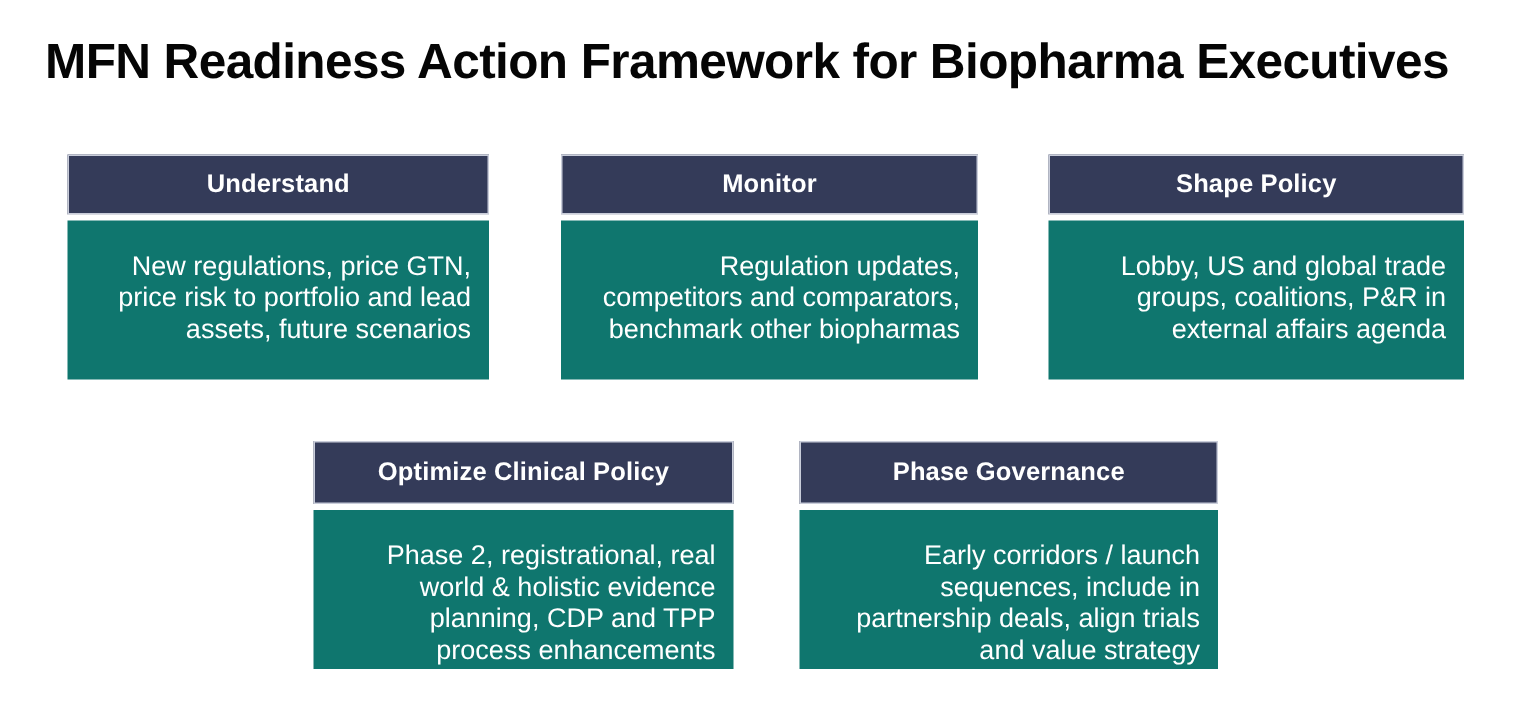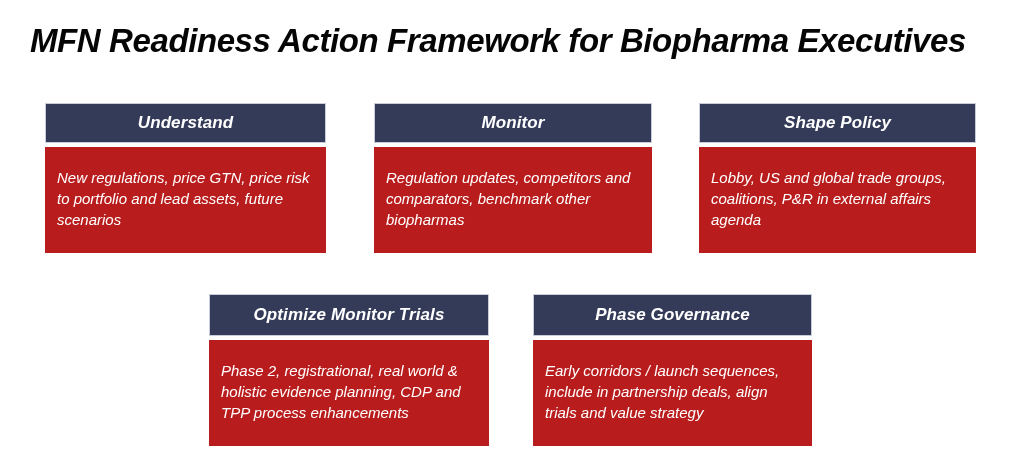--- a/index.html
+++ b/index.html
@@ -11,21 +11,20 @@
     height: 474px;
     background: #ffffff;
     font-family: "Liberation Sans", sans-serif;
     overflow: hidden;
   }
   #canvas {
     position: relative;
     width: 896px;
     height: 474px;
     background: #ffffff;
-    font-style: italic;
   }
 
   
   #page-title {
     position: absolute;
     left: 30px;
     top: 20px;
     width: 970px;
     font-size: 33px;
     font-weight: 700;
@@ -51,26 +50,26 @@
     font-weight: 700;
     letter-spacing: 0.1px;
     display: flex;
     align-items: center;
     justify-content: center;
     text-align: center;
   }
   .card-body {
     box-sizing: border-box;
     width: 100%;
-    background: #b91c1c;
+    background: #0f766e;
     color: #ffffff;
-    font-size: 15px;
+    font-size: 18px;
     font-weight: 400;
     line-height: 21px;
-    text-align: left;
+    text-align: right;
     display: flex;
     align-items: flex-start;
     justify-content: center;
     padding: 20px 12px 12px 12px;
   }
   .card-body span {
     display: block;
     width: 100%;
   }
 
@@ -121,21 +120,21 @@
 
   <div class="card row1" id="card-shape-policy">
     <div class="card-header">Shape Policy</div>
     <div class="gap"></div>
     <div class="card-body">
       <span>Lobby, US and global trade groups, coalitions, P&amp;R in external affairs agenda</span>
     </div>
   </div>
 
   <div class="card row2" id="card-optimize-trials">
-    <div class="card-header">Optimize Monitor Trials</div>
+    <div class="card-header">Optimize Clinical Policy</div>
     <div class="gap"></div>
     <div class="card-body">
       <span>Phase 2, registrational, real world &amp; holistic evidence planning, CDP and TPP process enhancements</span>
     </div>
   </div>
 
   <div class="card row2" id="card-price-governance">
     <div class="card-header">Phase Governance</div>
     <div class="gap"></div>
     <div class="card-body">

